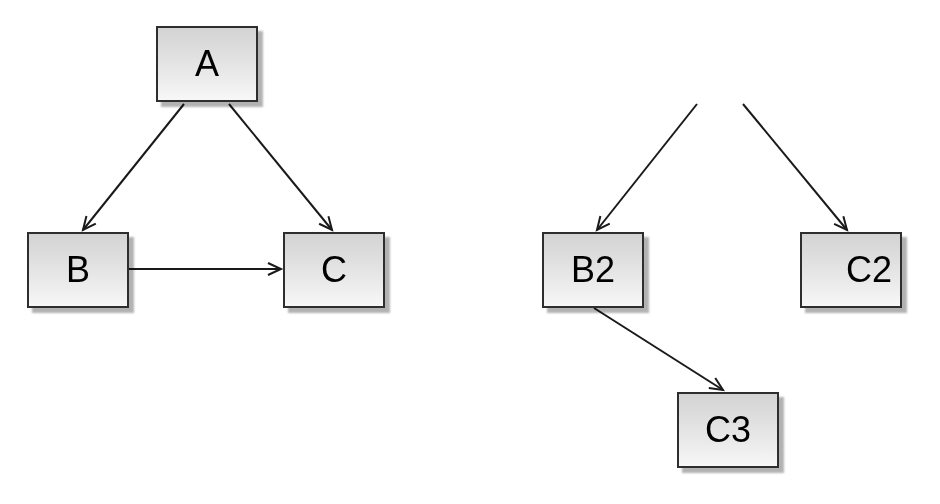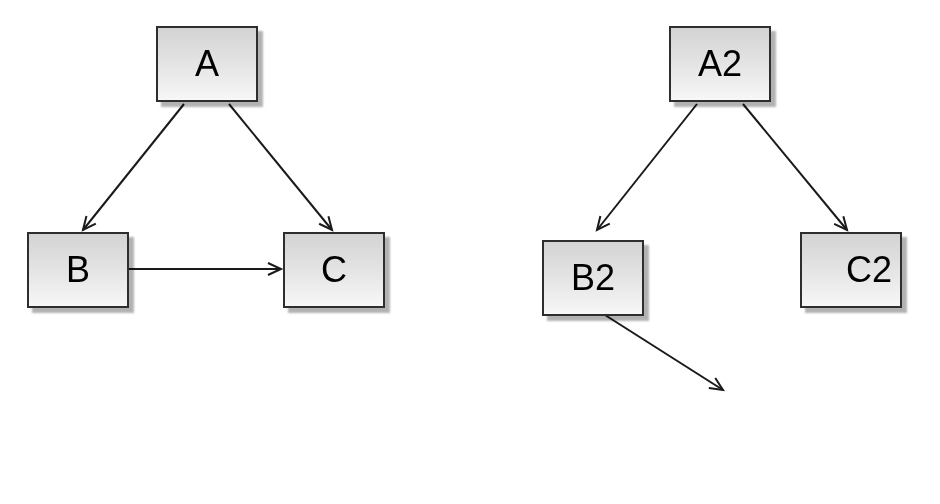--- a/index.html
+++ b/index.html
@@ -39,21 +39,21 @@
     justify-content: center;
     font-size: 36px;
     color: var(--node-text, #000000);
     user-select: none;
   }
   
   .pos-A  { left: 156px; top:  26px; }
   .pos-B  { left:  27px; top: 232px; }
   .pos-C  { left: 283px; top: 232px; }
   .pos-A2 { left: 669px; top:  26px; }
-  .pos-B2 { left: 542px; top: 240px; align-items: center; }
+  .pos-B2 { left: 542px; top: 232px; align-items: center; }
   .pos-C2 { left: 800px; top: 232px; padding-left: 36px; }
   .pos-C3 { left: 677px; top: 392px; }
 </style>
 </head>
 <body>
 
 <div class="canvas">
 
   <svg class="edge-layer" width="940" height="504" viewBox="0 0 940 504" xmlns="http://www.w3.org/2000/svg">
     <defs>
@@ -74,23 +74,23 @@
   <div class="node pos-A">
     <span>A</span>
   </div>
   <div class="node pos-B">
     <span>B</span>
   </div>
   <div class="node pos-C">
     <span>C</span>
   </div>
 
-  <div class="node pos-A2">
-    <span>A2</span>
-  </div>
   <div class="node pos-B2">
     <span>B2</span>
   </div>
   <div class="node pos-C2">
     <span>C2</span>
   </div>
+  <div class="node pos-C3">
+    <span>C3</span>
+  </div>
 
 </div>
 
 </body></html>

